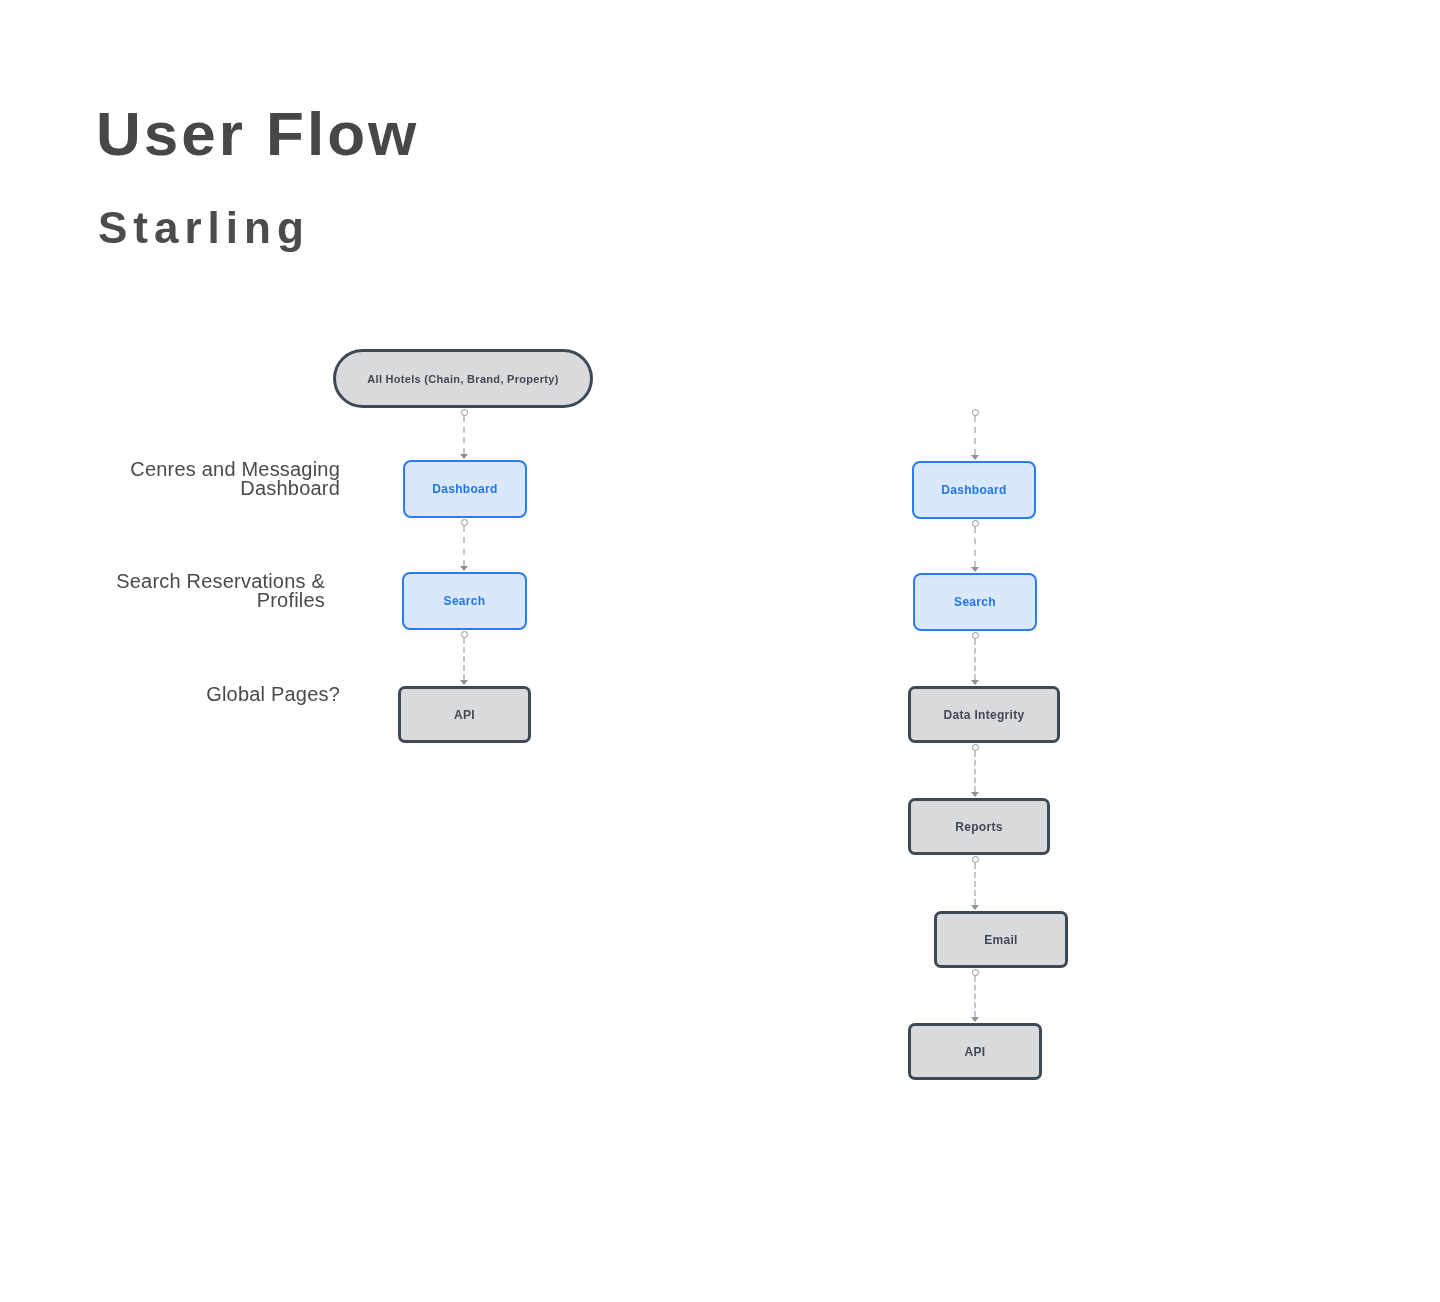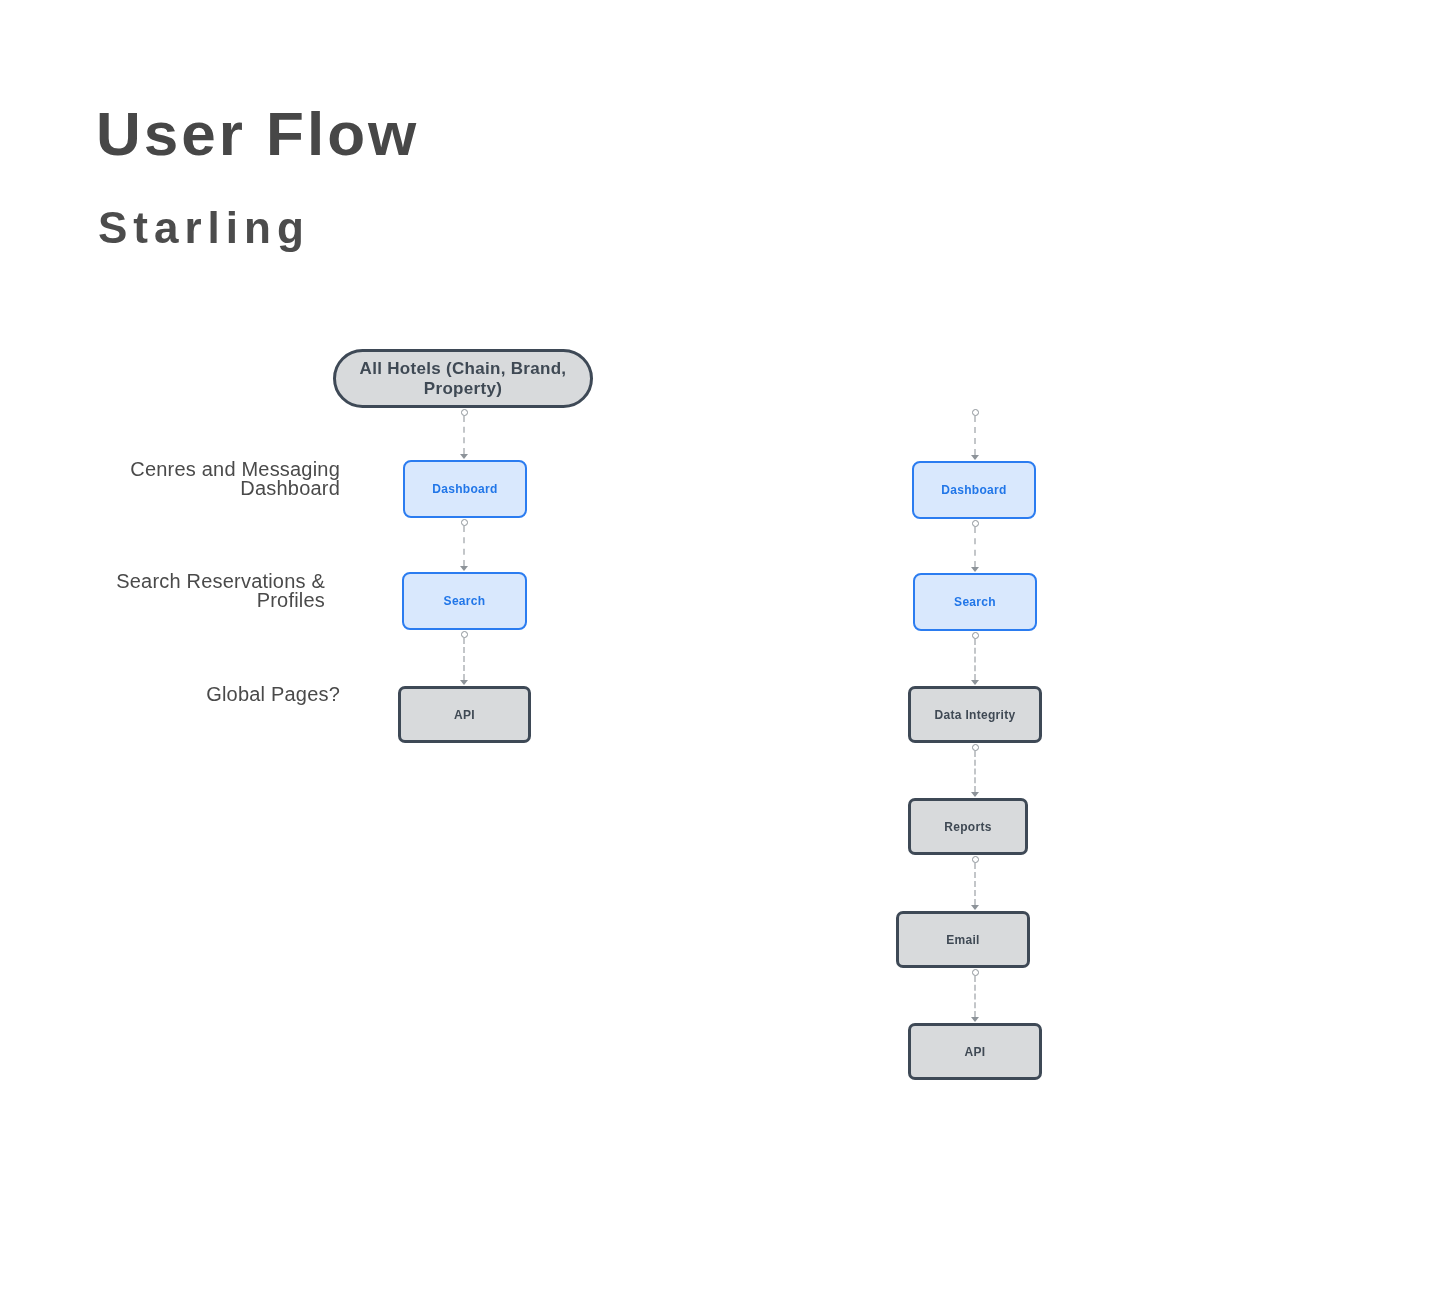--- a/index.html
+++ b/index.html
@@ -43,21 +43,21 @@
     font-weight: 700;
     font-size: 12px;
     letter-spacing: 0.3px;
     box-sizing: border-box;
   }
   .node.pill {
     background: var(--c-grayfill, #d8dadc);
     border: 3px solid var(--c-darkborder, #3e4956);
     border-radius: 32px;
     color: var(--c-darktext, #3f4954);
-    font-size: 17px;
+    font-size: 11px;
   }
   .node.default {
     background: var(--c-grayfill, #d8dadc);
     border: 3px solid var(--c-darkborder, #3e4956);
     border-radius: 7px;
     color: var(--c-darktext, #3f4954);
   }
   .node.highlighted {
     background: var(--c-accentfill, #d9e8fd);
     border: 2px solid var(--c-accentborder, #2b7cf0);
@@ -168,37 +168,37 @@
   </div>
 
   <div class="node highlighted" style="left:913px; top:573px; width:124px; height:58px;">Search</div>
 
   <div class="connector" style="left:970px; top:632px; height:53px;">
     <div class="dot"></div>
     <div class="line"></div>
     <div class="arrow"></div>
   </div>
 
-  <div class="node default" style="left:908px; top:686px; width:134px; height:57px;">Data Integrity</div>
+  <div class="node default" style="left:908px; top:686px; width:152px; height:57px;">Data Integrity</div>
 
   <div class="connector" style="left:970px; top:744px; height:53px;">
     <div class="dot"></div>
     <div class="line"></div>
     <div class="arrow"></div>
   </div>
 
-  <div class="node default" style="left:908px; top:798px; width:120px; height:57px;">Reports</div>
+  <div class="node default" style="left:908px; top:798px; width:142px; height:57px;">Reports</div>
 
   <div class="connector" style="left:970px; top:856px; height:54px;">
     <div class="dot"></div>
     <div class="line"></div>
     <div class="arrow"></div>
   </div>
 
-  <div class="node default" style="left:896px; top:911px; width:134px; height:57px;">Email</div>
+  <div class="node default" style="left:934px; top:911px; width:134px; height:57px;">Email</div>
 
   <div class="connector" style="left:970px; top:969px; height:53px;">
     <div class="dot"></div>
     <div class="line"></div>
     <div class="arrow"></div>
   </div>
 
   <div class="node default" style="left:908px; top:1023px; width:134px; height:57px;">API</div>
 
 </div>

